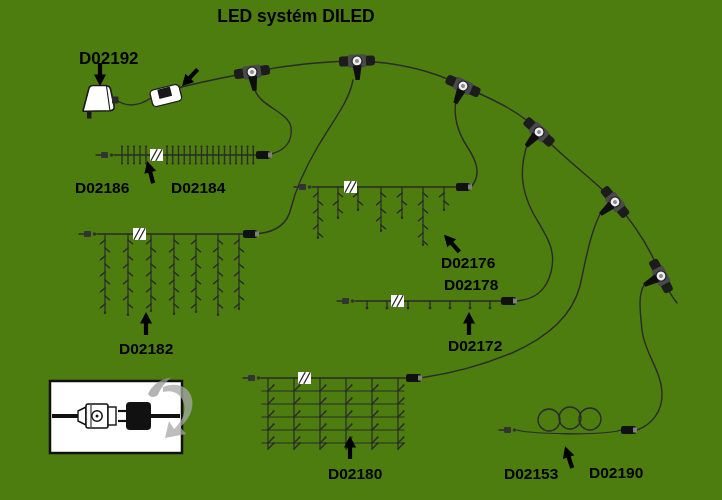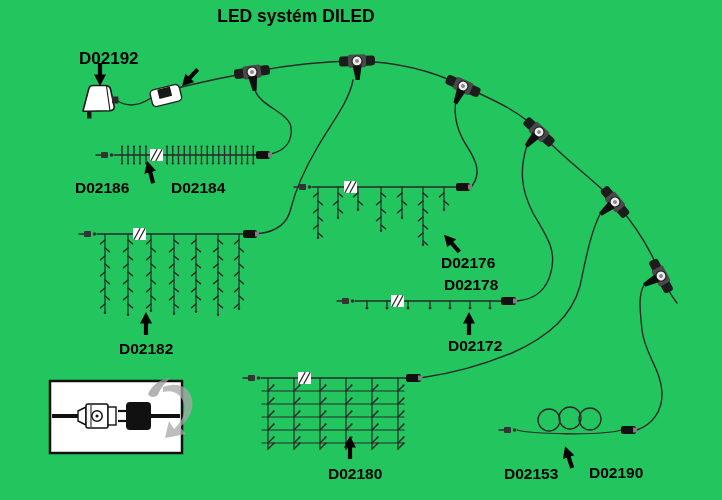--- a/index.html
+++ b/index.html
@@ -1,16 +1,16 @@
 <!DOCTYPE html>
 <html><head>
 <meta charset="utf-8">
 <style>
   html,body{margin:0;padding:0;background:#ffffff;}
-  .stage{position:relative;width:722px;height:500px;background:#22c55e;overflow:hidden;}
+  .stage{position:relative;width:722px;height:500px;background:#4d7c0f;overflow:hidden;}
   svg{position:absolute;left:0;top:0;}
   .title{font:bold 17.5px "Liberation Sans", sans-serif;fill:#000;}
   .code{font:bold 15.5px "Liberation Sans", sans-serif;fill:#000;}
   .cable{fill:none;stroke:#2a2a2a;stroke-width:1.4;stroke-linecap:round;}
   .wire{fill:none;stroke:#2a2a2a;stroke-width:1.3;stroke-linecap:round;}
   .plug{fill:#111;}
   .collar{fill:#808080;}
   .miniconn{fill:#333;}
 </style>
 </head>

